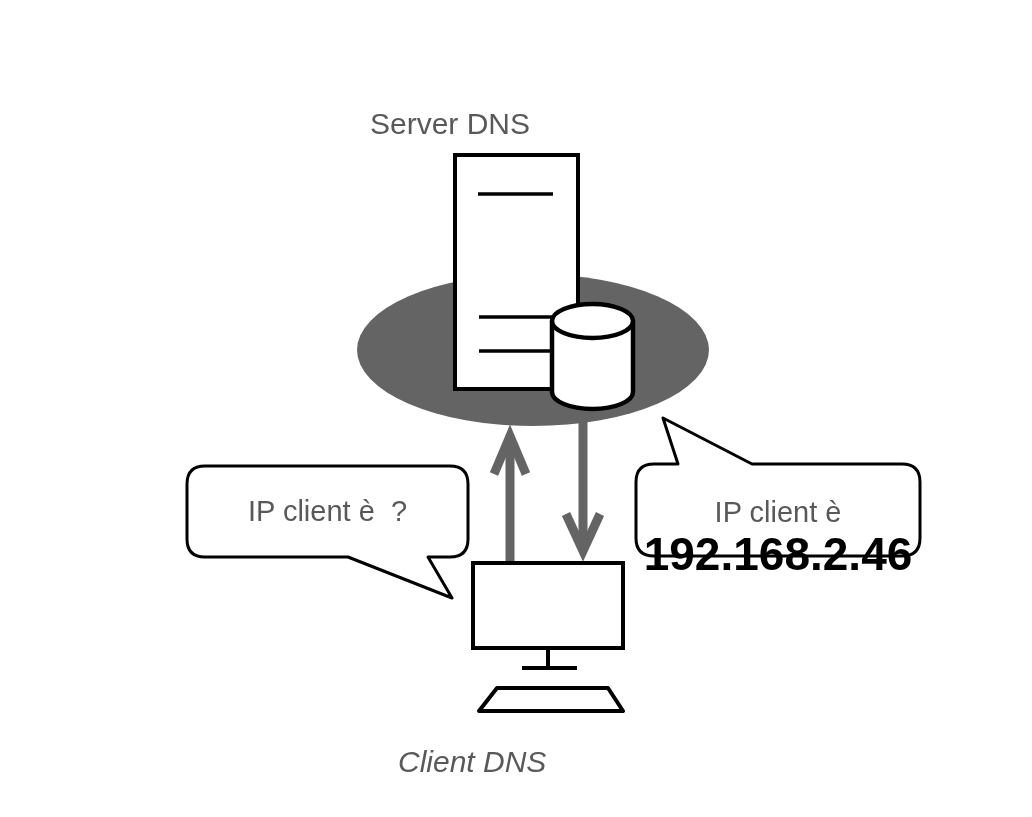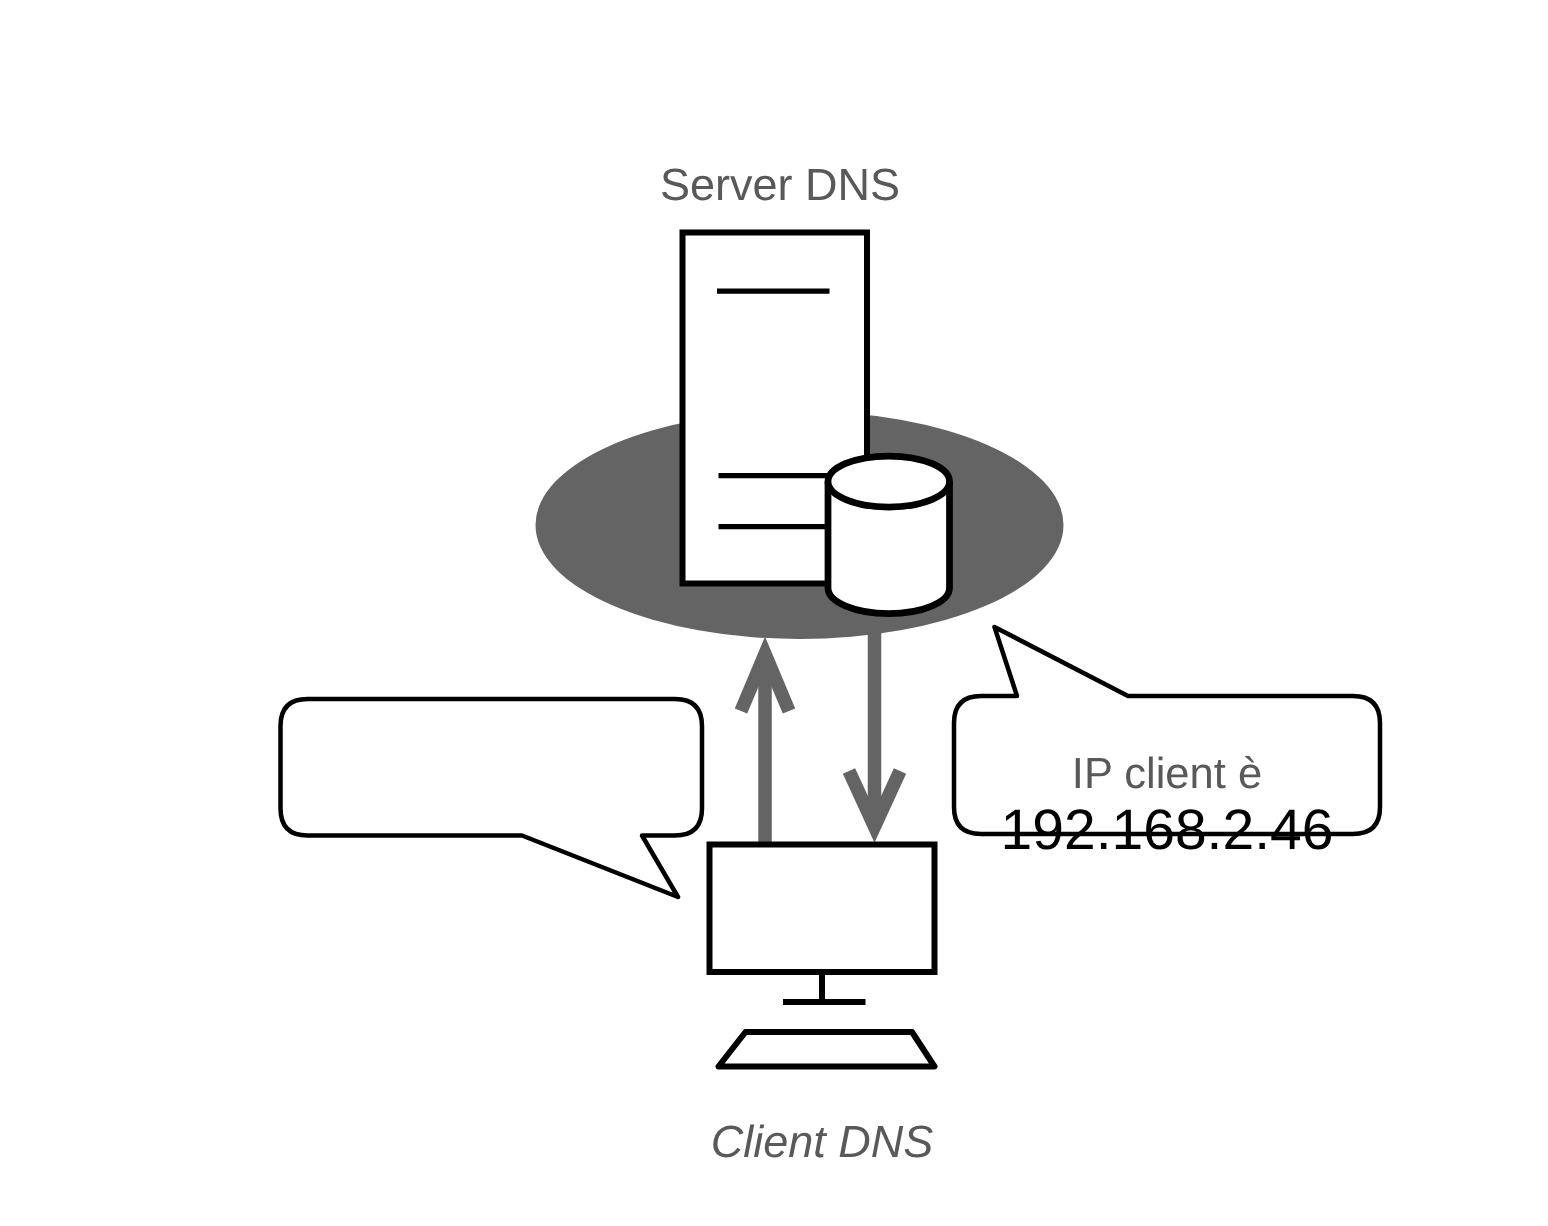--- a/index.html
+++ b/index.html
@@ -18,44 +18,45 @@
   .diagram-svg {
     position: absolute;
     left: 0;
     top: 0;
     width: 1032px;
     height: 817px;
   }
   .txt {
     position: absolute;
     color: #595959;
-    text-align: center;
+    text-align: left;
     white-space: pre;
   }
   .node-label {
     font-size: 30px;
     line-height: 1.1;
   }
   .bubble-text {
     display: flex;
     align-items: center;
     justify-content: center;
     flex-direction: column;
   }
   .bubble-line-sm {
     font-size: 29px;
     color: #595959;
     line-height: 1.15;
     white-space: pre;
   }
   .bubble-line-lg {
-    font-size: 38px;
+    font-size: 46px;
     color: #000000;
     line-height: 1.1;
     white-space: pre;
+    font-weight: bold;
   }
 </style>
 </head>
 <body>
 
 <div class="canvas">
 
   <svg class="diagram-svg" viewBox="0 0 1032 817" xmlns="http://www.w3.org/2000/svg">
 
     <ellipse cx="533" cy="350" rx="176" ry="76" fill="#646464"></ellipse>
@@ -92,19 +93,22 @@
       <line x1="522" y1="668" x2="577" y2="668" stroke="#000000" stroke-width="4"></line>
     </g>
 
     <polygon points="497,688 608,688 623,711 479,711" fill="#ffffff" stroke="#000000" stroke-width="4" stroke-linejoin="round"></polygon>
   </svg>
 
   <div class="txt node-label" style="left:370px; top:107px; width:300px;">Server DNS</div>
 
   <div class="txt node-label" style="left:398px; top:745px; width:300px;font-style:italic;">Client DNS</div>
 
+  <div class="txt bubble-text" style="left:187px; top:466px; width:281px; height:91px;">
+    <span class="bubble-line-sm">IP client è  ?</span>
+  </div>
 
   <div class="txt bubble-text" style="left:636px; top:492px; width:284px; height:92px;">
     <span class="bubble-line-sm">IP client è</span>
     <span class="bubble-line-lg">192.168.2.46</span>
   </div>
 
 </div>
 
 </body></html>

